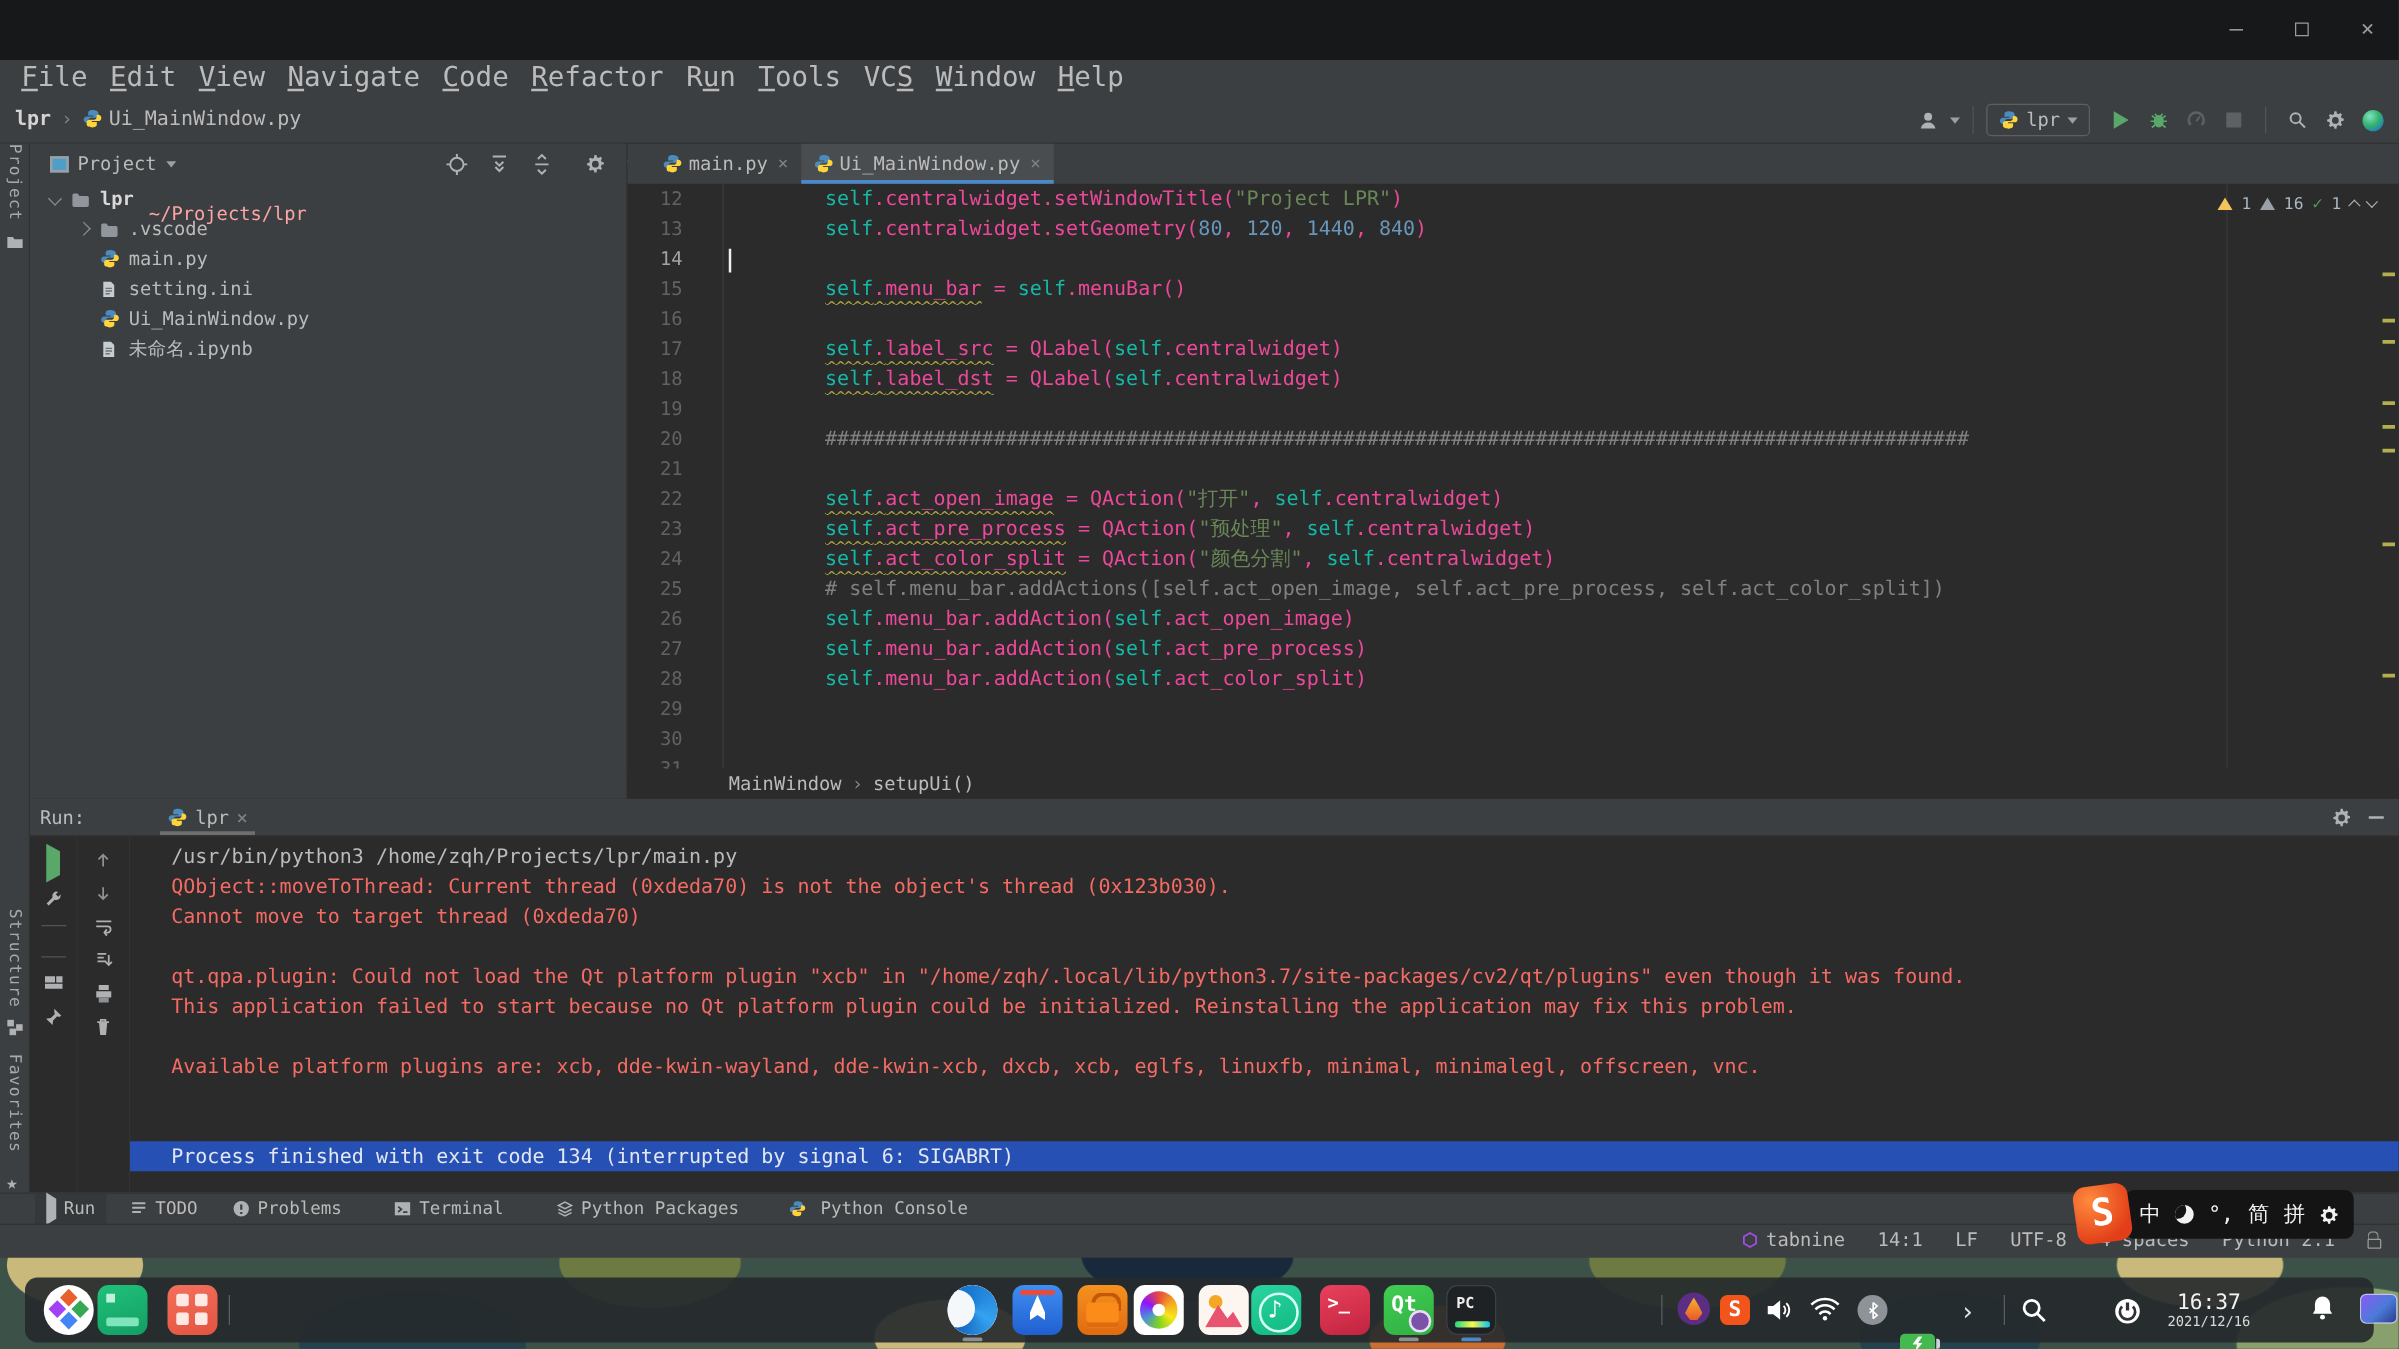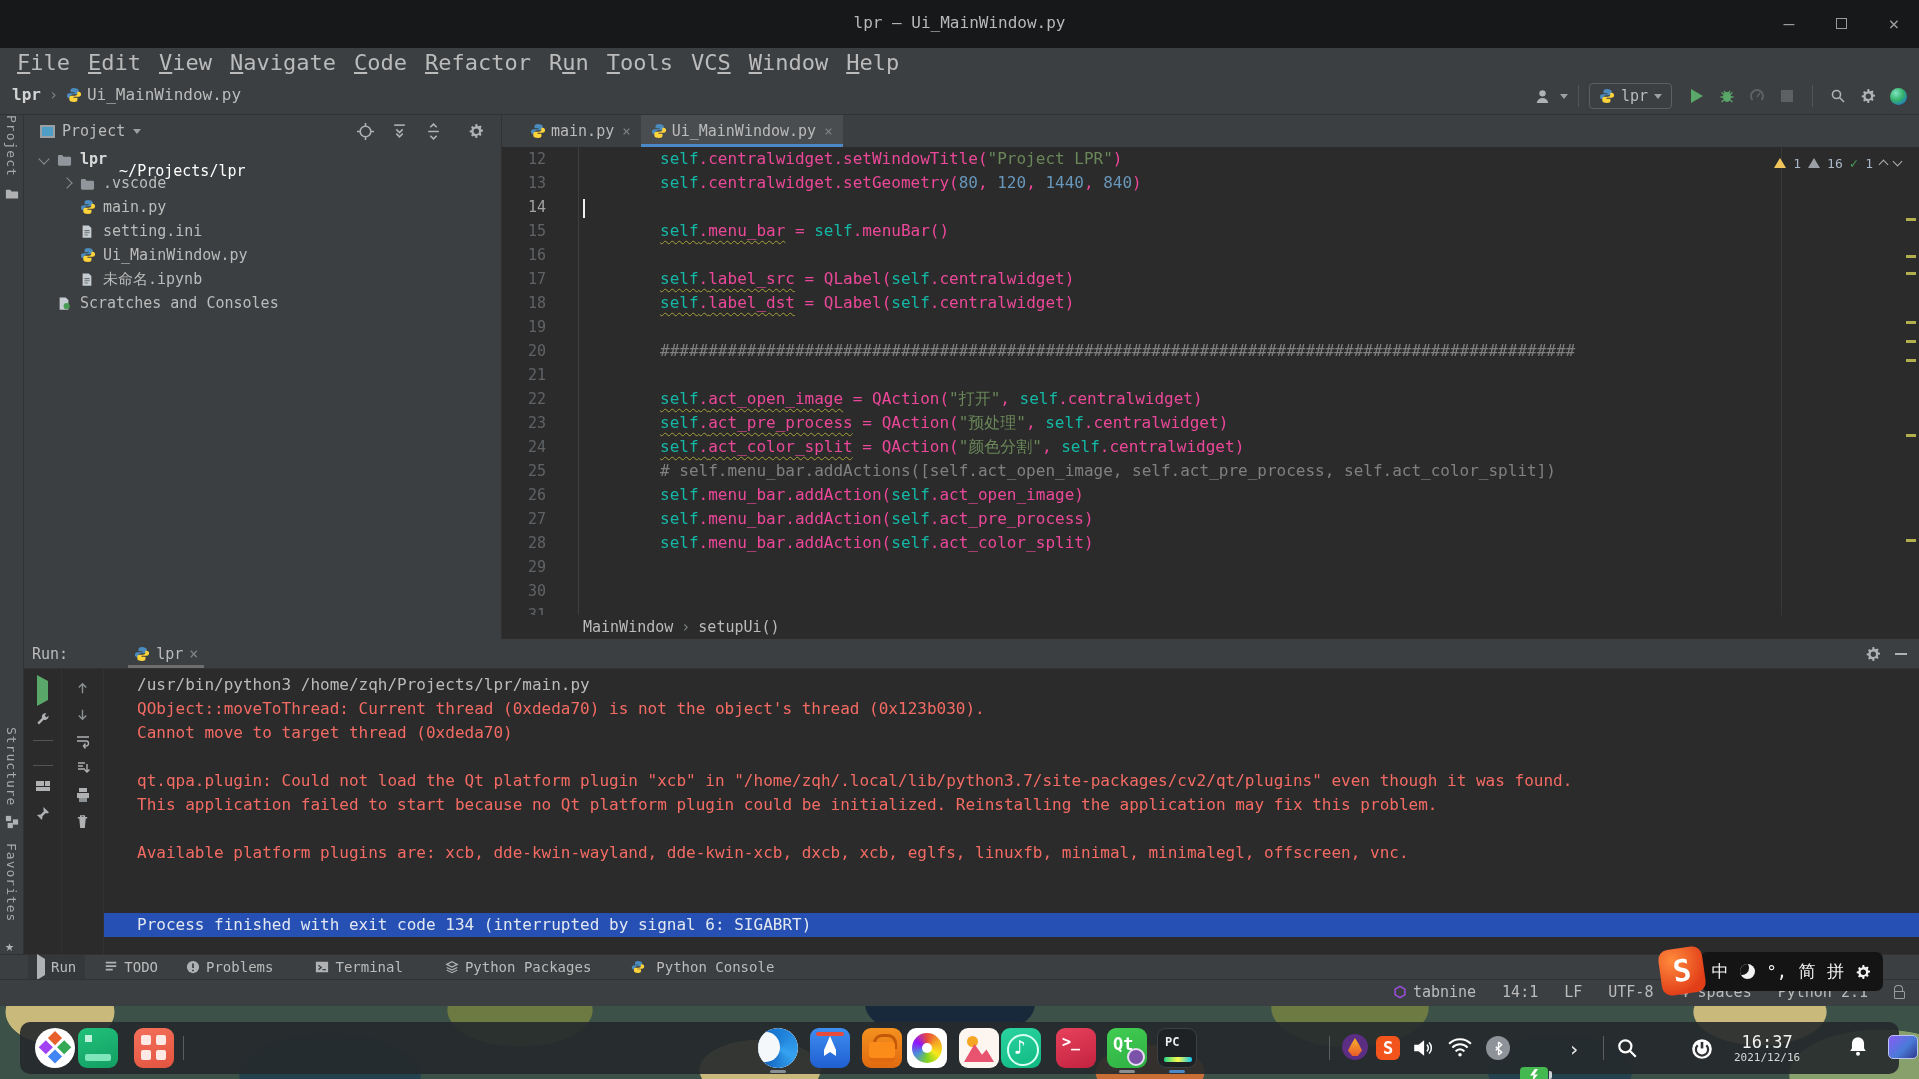--- a/index.html
+++ b/index.html
@@ -61,21 +61,21 @@
   .pp-icons{position:absolute;top:8px;display:flex;color:#afb1b3;}
   .tree{position:absolute;left:0;top:32px;right:0;bottom:0;font-size:15px;overflow:hidden;}
   .tree-row{height:24px;display:flex;align-items:center;white-space:pre;}
   .chev{width:8px;height:8px;border-right:1.6px solid #8c8c8c;border-bottom:1.6px solid #8c8c8c;display:inline-block;flex:none;}
   .chev.right{transform:rotate(-45deg);margin:0 9px 0 7px;}
   .chev.down{transform:rotate(45deg);margin:0 9px 0 7px;}
   .chev-space{width:24px;flex:none;}
   .tree-ic{width:16px;height:16px;flex:none;margin-right:7px;}
   .tree-label{color:#bbbbbb;}
   .tree-label.bold{color:#d8d8d8;font-weight:bold;}
-  .tree-hint{color:#ffffff;margin-left:12px;margin-top:24px;}
+  .tree-hint{color:#fca5a5;margin-left:12px;margin-top:24px;}
 
   
   .editor{position:absolute;left:502px;top:115px;width:1417px;height:524px;background:#2b2b2b;}
   .tabs{position:absolute;left:0;top:0;width:100%;height:32px;background:#3c3f41;display:flex;padding-left:18px;}
   .tab{display:flex;align-items:center;padding:0 10px;font-size:15px;color:#bbbbbb;position:relative;}
   .tab .x{color:#7f8487;margin-left:8px;font-size:14px;}
   .tab.active{background:#4a4d4f;}
   .tab.active::after{content:"";position:absolute;left:0;right:0;bottom:0;height:3px;background:#4a88c7;}
   .editor-lines{position:absolute;left:0;top:32px;width:100%;height:468px;overflow:hidden;font-size:16px;line-height:24px;white-space:pre;}
   .line{height:24px;display:flex;}
@@ -181,21 +181,20 @@
   .time-block .t1{font-size:17px;}
   .time-block .t2{font-size:11px;color:#d8d8d8;}
   .chev-r{font-size:20px;color:#e8e8e8;line-height:20px;}
 </style>
 </head>
 <body>
 
 <div class="ide">
 
   <div class="titlebar">
-    <div class="title">lpr – Ui_MainWindow.py</div>
     <div class="win-btn" style="left:1779px;">–</div>
     <div class="win-btn win-max" style="left:1831px;">
         <i></i>
       </div>
     <div class="win-btn" style="left:1884px;">×</div>
   </div>
 
   <div class="menubar" id="menu-items">
       <span class="menu-item"><u>F</u>ile</span>
       <span class="menu-item"><u>E</u>dit</span>
@@ -342,24 +341,20 @@
               <path d="M5 7h6M5 9.5h6M5 12h4" stroke="#6e7478" stroke-width="1.2"></path>
             </svg></span><span class="tree-label">setting.ini</span></div>
         <div class="tree-row" style="padding-left: 32px;"><span class="chev-space"></span><span class="tree-ic"><svg viewBox="0 0 12 12" width="100%" height="100%">
               <path d="M6 .8C4.2.8 3.4 1.5 3.4 2.5V4h3v.6H2.5C1.4 4.6.7 5.4.7 6.5S1.4 8.4 2.5 8.4h1V7.1c0-1 .9-1.7 1.9-1.7H8c.8 0 1.5-.6 1.5-1.4V2.5C9.5 1.5 7.8.8 6 .8z" fill="#4b8bbe"></path>
               <path d="M6 11.2c1.8 0 2.6-.7 2.6-1.7V8h-3v-.6h3.9c1.1 0 1.8-.8 1.8-1.9S10.6 3.6 9.5 3.6h-1v1.3c0 1-.9 1.7-1.9 1.7H4c-.8 0-1.5.6-1.5 1.4v1.5c0 1 1.7 1.7 3.5 1.7z" fill="#ffd43b"></path>
             </svg></span><span class="tree-label">Ui_MainWindow.py</span></div>
         <div class="tree-row" style="padding-left: 32px;"><span class="chev-space"></span><span class="tree-ic"><svg viewBox="0 0 16 16" width="14" height="15" style="margin-top:1px;">
               <path fill="#c6cdd2" d="M3 1h7l3 3v11H3z"></path>
               <path d="M5 7h6M5 9.5h6M5 12h4" stroke="#6e7478" stroke-width="1.2"></path>
             </svg></span><span class="tree-label">未命名.ipynb</span></div>
-        <div class="tree-row" style="padding-left: 9px;"><span class="chev-space"></span><span class="tree-ic"><svg viewBox="0 0 16 16" width="14" height="15" style="margin-top:1px;">
-              <path fill="#c6cdd2" d="M3 1h7l3 3v11H3z"></path>
-              <circle cx="11" cy="11" r="3.5" fill="#499c54"></circle>
-            </svg></span><span class="tree-label">Scratches and Consoles</span></div>
       </div>
   </div>
 
   <div class="editor">
     <div class="tabs">
       <div class="tab">
         <span class="py-icon">
             <svg viewBox="0 0 12 12" width="100%" height="100%">
               <path d="M6 .8C4.2.8 3.4 1.5 3.4 2.5V4h3v.6H2.5C1.4 4.6.7 5.4.7 6.5S1.4 8.4 2.5 8.4h1V7.1c0-1 .9-1.7 1.9-1.7H8c.8 0 1.5-.6 1.5-1.4V2.5C9.5 1.5 7.8.8 6 .8z" fill="#4b8bbe"></path>
               <path d="M6 11.2c1.8 0 2.6-.7 2.6-1.7V8h-3v-.6h3.9c1.1 0 1.8-.8 1.8-1.9S10.6 3.6 9.5 3.6h-1v1.3c0 1-.9 1.7-1.9 1.7H4c-.8 0-1.5.6-1.5 1.4v1.5c0 1 1.7 1.7 3.5 1.7z" fill="#ffd43b"></path>

